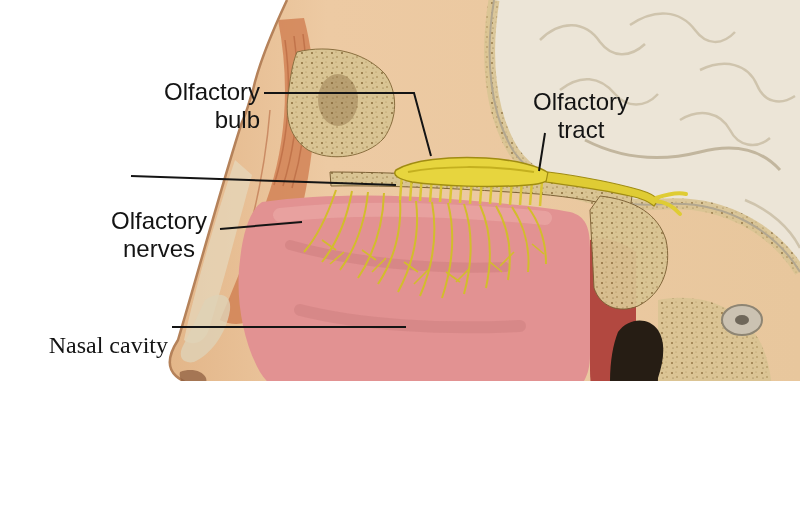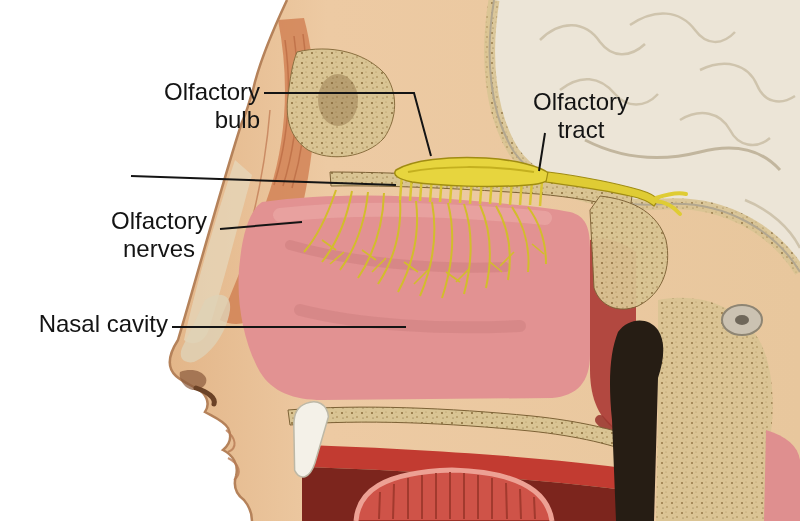--- a/index.html
+++ b/index.html
@@ -1,18 +1,18 @@
 <!DOCTYPE html>
 <html><head>
 <meta charset="utf-8">
 <style>
   html,body{margin:0;padding:0;background:#fff;}
   .stage{
     position:relative;
-    width:800px;height:521px;
+    width:800px;height:381px;
     background:#ffffff;
     overflow:hidden;
     font-family:"Liberation Sans",sans-serif;
   }
   .stage svg{position:absolute;left:0;top:0;}
   .label{
     position:absolute;
     font:400 24px/1.15 "Liberation Sans",sans-serif;
     color:#141414;
     white-space:pre-line;
@@ -201,15 +201,15 @@
   <div class="label lbl-right" style="left:130px;top:78px;width:130px;">Olfactory
 bulb</div>
 
   <div class="label lbl-center" style="left:518px;top:88px;width:126px;">Olfactory
 tract</div>
 
 
   <div class="label lbl-center" style="left:100px;top:207px;width:118px;">Olfactory
 nerves</div>
 
-  <div class="label lbl-right" style="left:28px;top:310px;width:140px;">Nasal cavity</div>
+  <div class="label lbl-right" style="left:28px;top:332px;width:140px;font-family:Liberation Serif, serif;">Nasal cavity</div>
 
 </div>
 
 </body></html>

